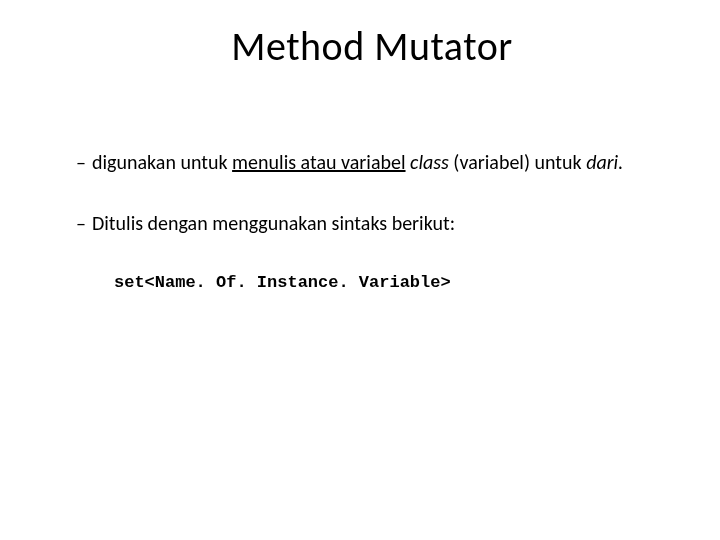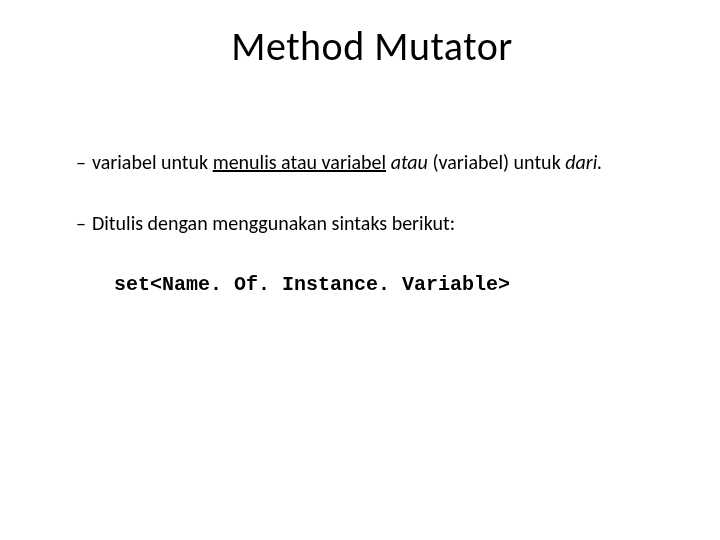--- a/index.html
+++ b/index.html
@@ -47,36 +47,36 @@
   .bullet-text {
     flex: 1 1 auto;
   }
   .u { text-decoration: underline; }
   .i { font-style: italic; }
   .code-line {
     margin-left: 38px;
     margin-top: 2px;
     font-family: "Courier New", Courier, monospace;
     font-weight: bold;
-    font-size: 20px;
+    font-size: 17px;
   }
 </style>
 </head>
 <body>
 
 <div class="slide">
 
   <div class="title">Method Mutator</div>
 
   <div class="body">
 
     <div class="bullet">
       <span class="dash">–</span>
       <span class="bullet-text">
-        <span>variabel untuk </span><span class="u">menulis atau variabel</span><span> </span><span class="i">atau</span><span> (variabel) untuk </span><span class="i">dari.</span><span></span>
+        <span>digunakan untuk </span><span class="u">menulis atau variabel</span><span> </span><span class="i">class</span><span> (variabel) untuk </span><span class="i">dari.</span><span></span>
       </span>
     </div>
 
     <div class="bullet">
       <span class="dash">–</span>
       <span class="bullet-text">Ditulis dengan menggunakan sintaks berikut:</span>
     </div>
 
     <div class="code-line">set&lt;Name. Of. Instance. Variable&gt;</div>
 

